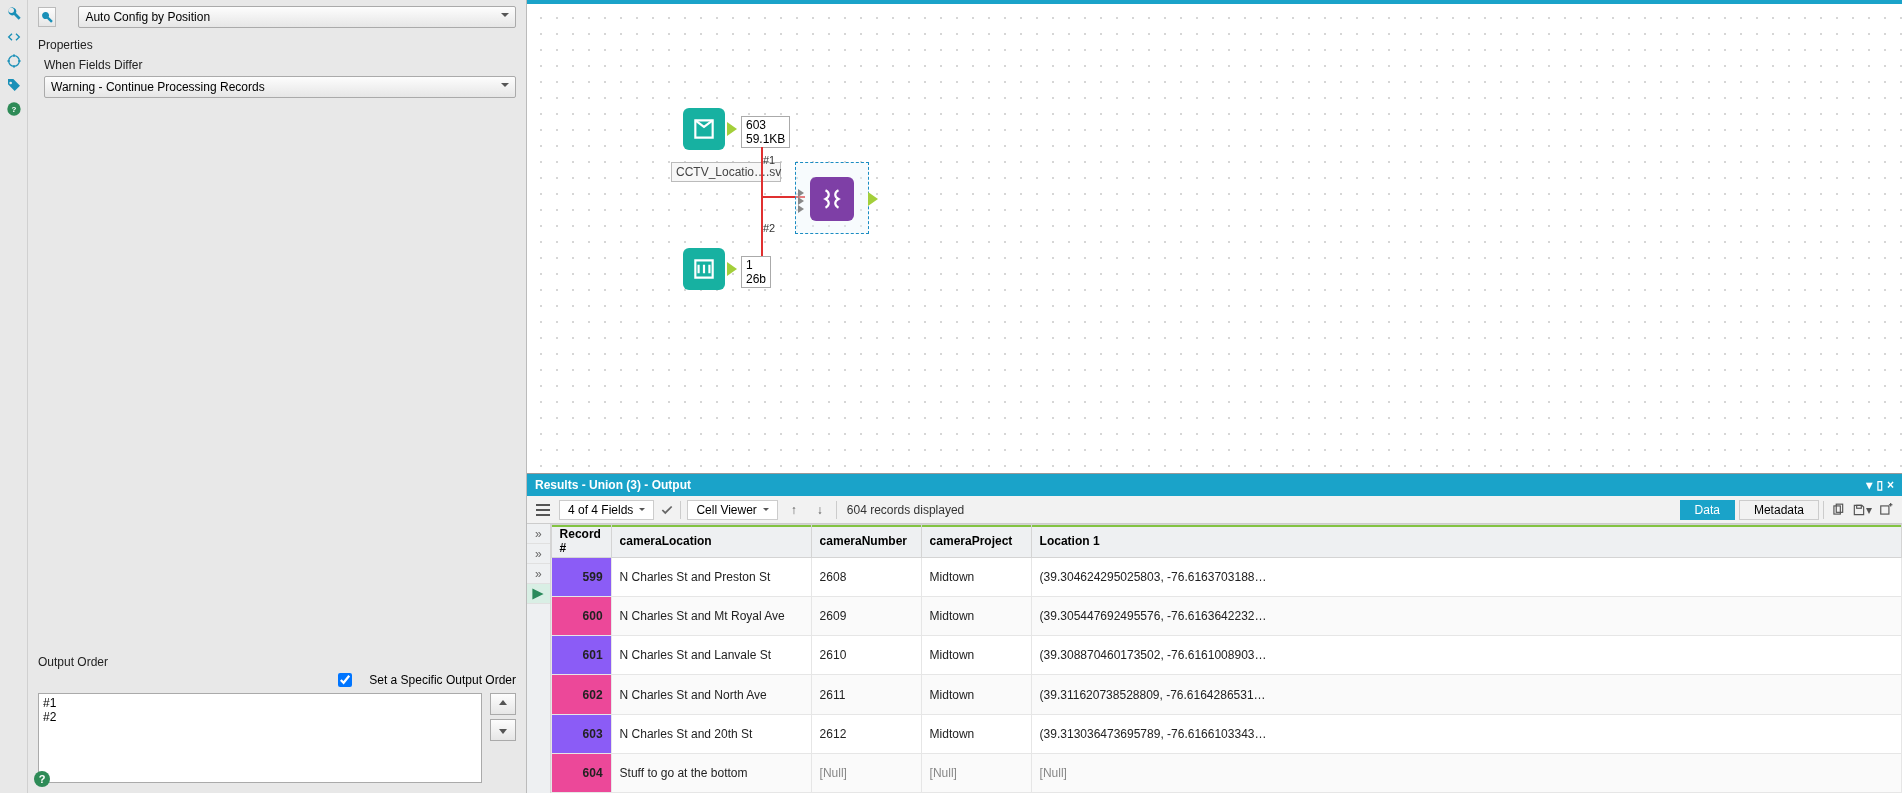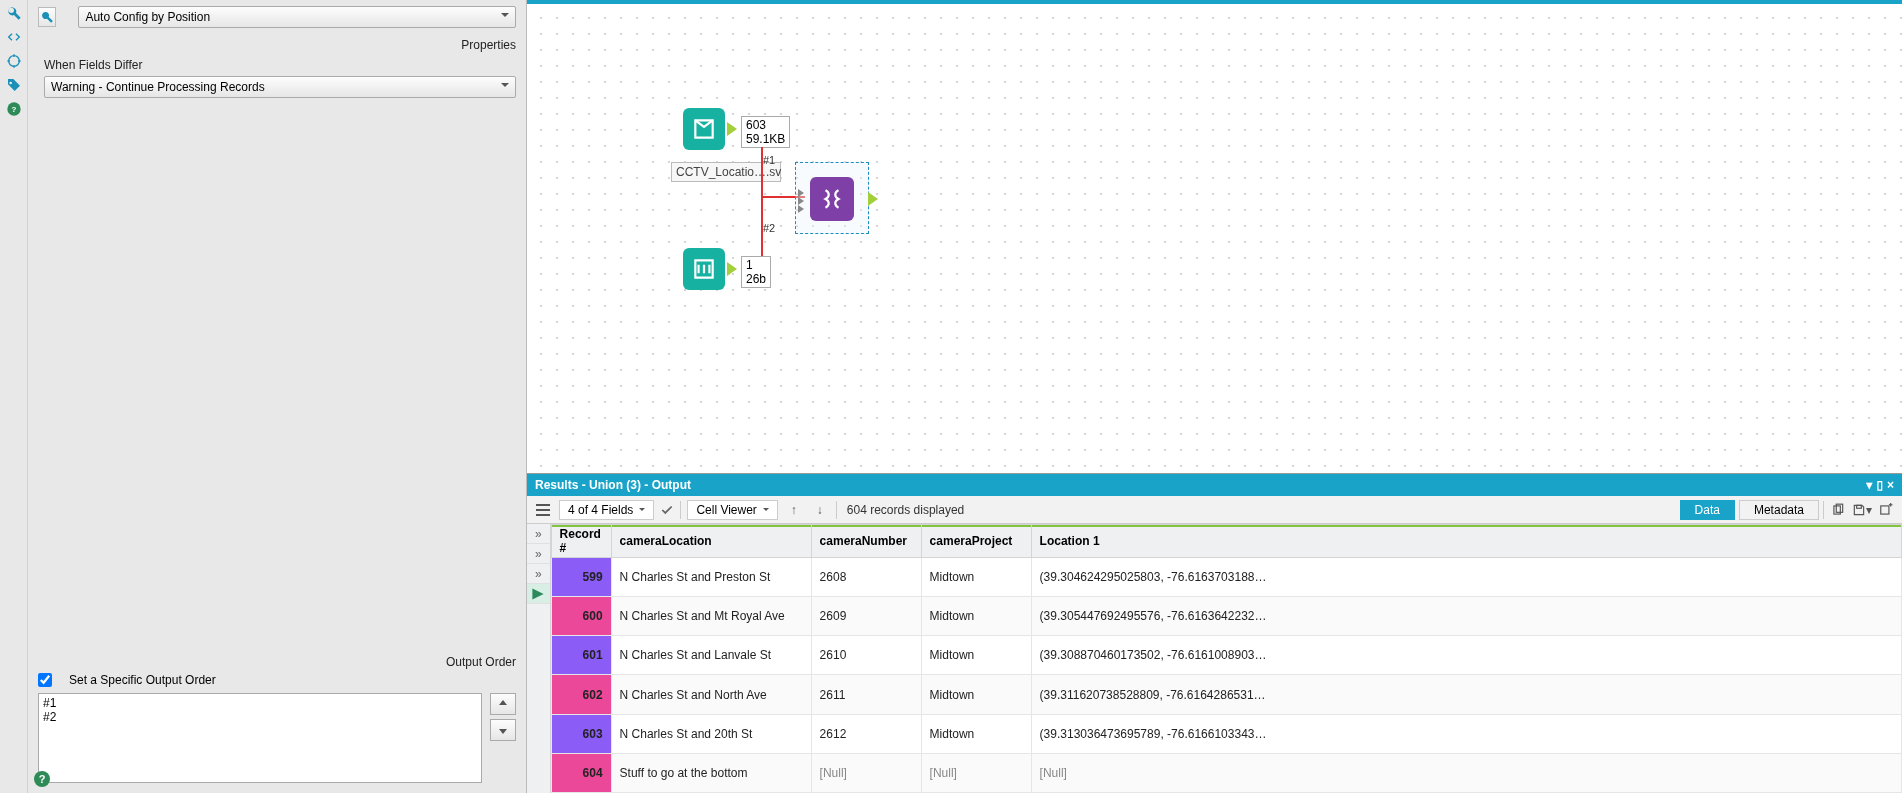--- a/index.html
+++ b/index.html
@@ -10,31 +10,31 @@
 
 .rail { width: 28px; background: #e8e8e8; display: flex; flex-direction: column; align-items: center; padding-top: 4px; gap: 6px; border-right: 1px solid #d0d0d0; }
 .rail .ic { width: 18px; height: 18px; display: flex; align-items: center; justify-content: center; cursor: pointer; }
 .rail svg { width: 16px; height: 16px; }
 
 
 .config { width: 498px; background: #e8e8e8; display: flex; flex-direction: column; padding: 6px 10px 10px 10px; }
 .topselect { height: 22px; width: 100%; border: 1px solid #aaa; background: linear-gradient(#fdfdfd,#e6e6e6); padding: 0 22px 0 6px; position: relative; cursor: pointer; border-radius: 2px; display: flex; align-items: center; margin-left: 16px; }
 .topselect::after, .miniselect::after { content:""; position:absolute; right:6px; top:50%; transform:translateY(-50%); border:4px solid transparent; border-top-color:#555; }
 
-.section-title { margin-top: 10px; font-size: 12px; color: #222; text-align: right; }
+.section-title { margin-top: 10px; font-size: 12px; color: #222; }
 .sublabel { margin: 6px 0 4px 6px; font-size: 12px; color: #222; }
 .miniselect { height: 22px; width: calc(100% - 6px); margin-left:6px; border:1px solid #aaa; background:linear-gradient(#fdfdfd,#e6e6e6); padding:0 22px 0 6px; position:relative; cursor:pointer; border-radius:2px; display:flex; align-items:center; margin-bottom:6px;}
 
 .spacer { flex: 1; }
 .output-order-row { display:flex; gap:8px; align-items:flex-start; }
 .output-list { flex:1; height:90px; border:1px solid #aaa; background:#fff; padding:2px 4px; font-size:12px; }
 .ud { width:26px; display:flex; flex-direction:column; gap:4px; }
 .ud button { height:22px; border:1px solid #aaa; background:linear-gradient(#fdfdfd,#e6e6e6); cursor:pointer; display:flex; align-items:center; justify-content:center; }
 
-.chkrow { display:flex; align-items:center; gap:17px; margin:4px 0 6px 0;}
+.chkrow { display:flex; align-items:center; gap:17px; margin:4px 0 6px 0;justify-content:flex-end;}
 .chkrow input { width:14px; height:14px; }
 
 
 .main { flex:1; display:flex; flex-direction:column; border-left:1px solid #bbb; }
 .canvas { flex:1; position:relative; background:#fff; border-top:4px solid #1aa3c9; overflow:hidden; }
 .dotbg { position:absolute; inset:0; background-image:radial-gradient(#d6d6d6 1px, transparent 1px); background-size:16px 16px; background-position:6px 6px; pointer-events:none; }
 
 .node { position:absolute; }
 .input-node { width:42px; height:42px; background:#17b1a1; border-radius:6px; display:flex; align-items:center; justify-content:center; }
 .input-node svg { width:26px; height:26px; stroke:#fff; fill:none; stroke-width:2; }

